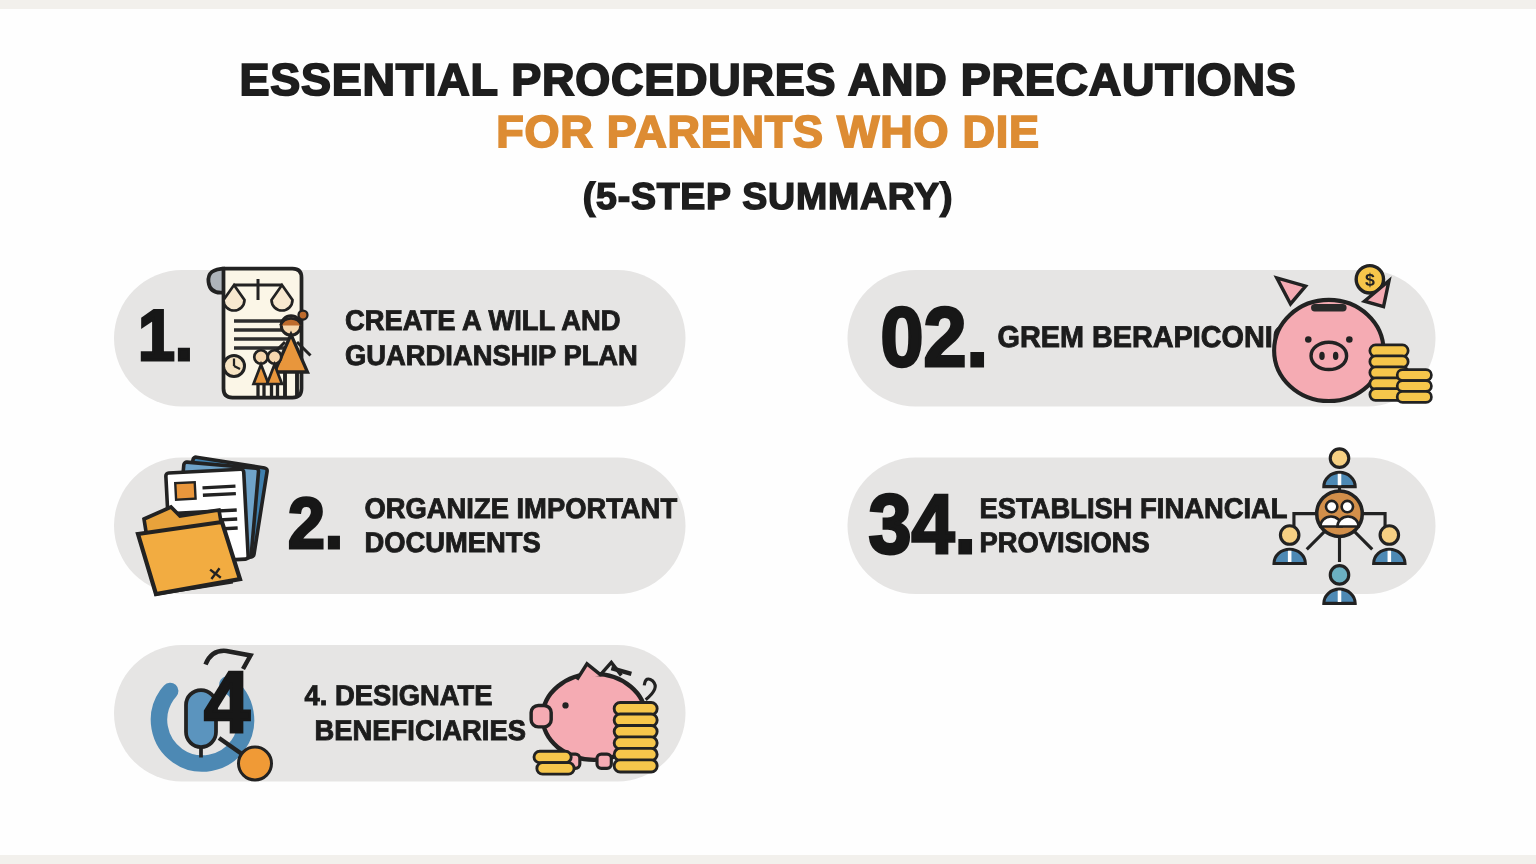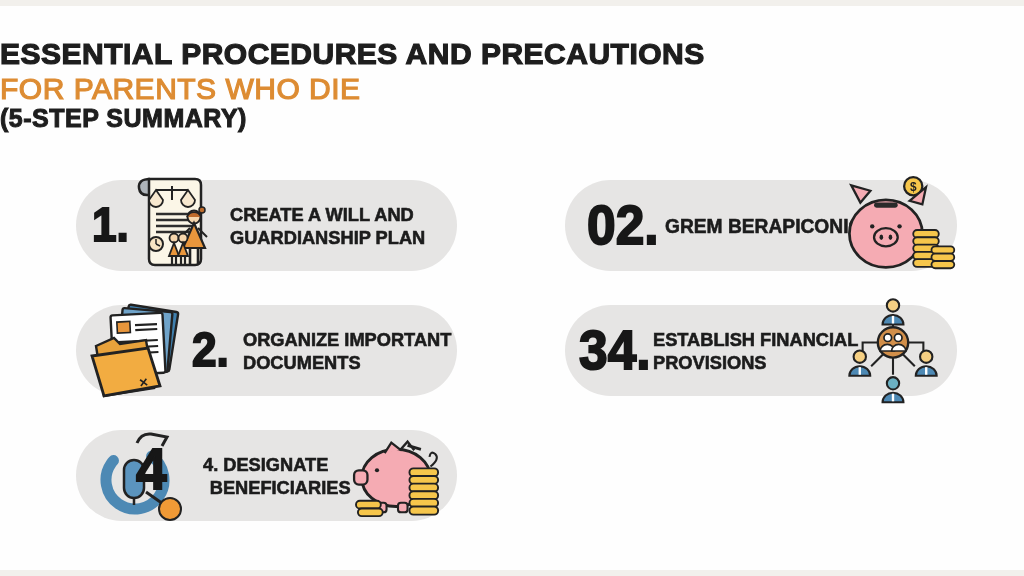--- a/index.html
+++ b/index.html
@@ -6,24 +6,24 @@
   #stage {
     position:relative; width:1024px; height:576px; overflow:hidden;
     background:#fefefe;
     font-family:"Liberation Sans", sans-serif;
     color:#1e1e1e;
   }
   .edge-strip { position:absolute; left:0; width:1024px; height:6px; background:#f2f0ec; }
   .edge-top { top:0; } .edge-bottom { bottom:0; }
 
   
-  #title-block { position:absolute; top:38px; left:0; width:1024px; line-height:1.05; }
+  #title-block { position:absolute; top:38px; left:0; width:1024px; text-align:center; line-height:1.05; }
   .title-line1 { font-size:30px; font-weight:900; letter-spacing:0.5px; -webkit-text-stroke:1.2px #1d1d1d; }
-  .title-line2 { font-size:30px; font-weight:400; letter-spacing:0.5px; color:#dd8c33; -webkit-text-stroke:1.2px #dd8c33; margin-top:3px; }
-  .title-line3 { font-size:25px; font-weight:900; letter-spacing:0.5px; -webkit-text-stroke:1px #1d1d1d; margin-top:1px; }
+  .title-line2 { font-size:30px; font-weight:700; letter-spacing:0.5px; color:#dd8c33; -webkit-text-stroke:1.2px #dd8c33; margin-top:3px; }
+  .title-line3 { font-size:25px; font-weight:900; letter-spacing:0.5px; -webkit-text-stroke:1px #1d1d1d; margin-top:14px; }
 
   
   .card { position:absolute; height:91px; border-radius:46px; background:#e6e5e4; }
   .card-left  { left:76px;  width:381px; }
   .card-right { left:565px; width:392px; }
   .row1 { top:180px; } .row2 { top:305px; } .row3 { top:430px; }
 
   .num {
     position:absolute; top:50%;
     transform:translateY(-52%) scaleX(0.92); transform-origin:left center;

